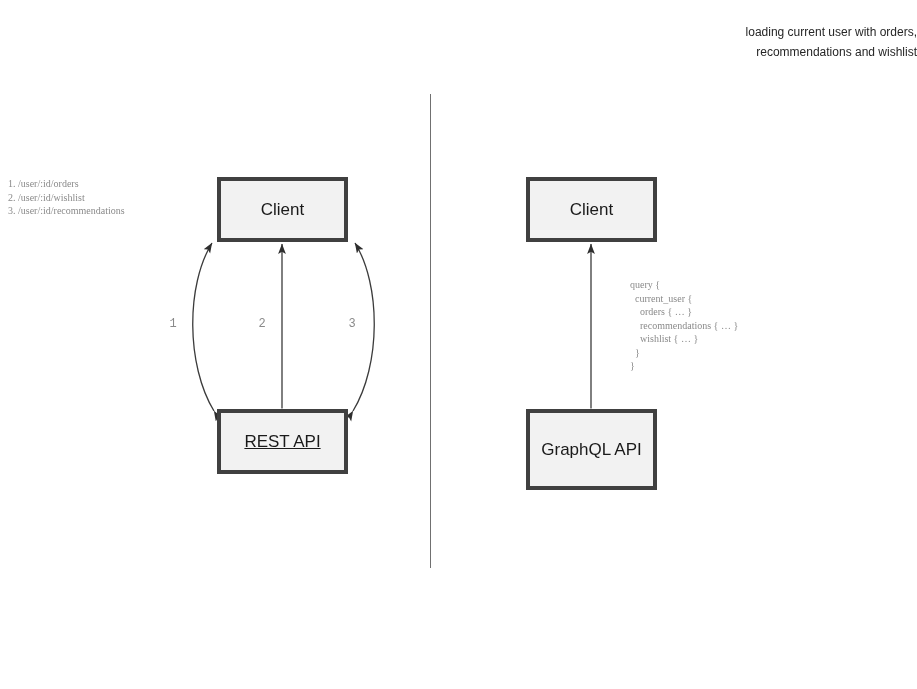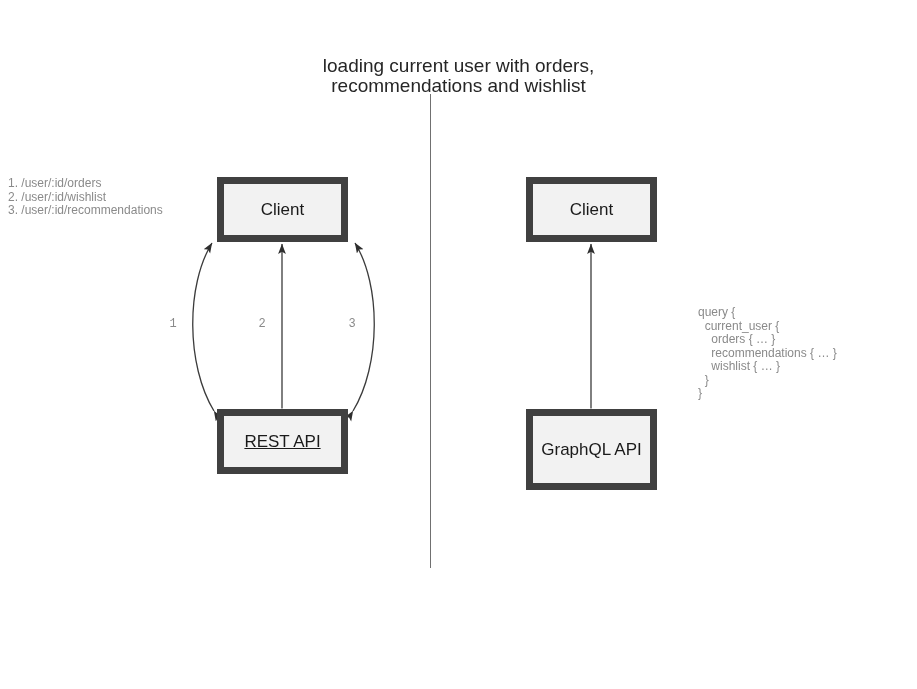--- a/index.html
+++ b/index.html
@@ -22,69 +22,68 @@
     width: 917px;
     height: 689px;
   }
 
   
   .diagram-title {
     position: absolute;
     left: 0;
     top: 22px;
     width: 917px;
-    text-align: center;
+    text-align: right;
     font-family: "Liberation Sans", sans-serif;
-    font-size: 19px;
+    font-size: 12px;
     line-height: 20px;
     color: #262626;
     white-space: pre-line;
-    margin-top: 34px;
   }
 
   
   .divider {
     position: absolute;
     left: 430px;
     top: 94px;
     width: 1px;
     height: 474px;
     background: #707070;
   }
 
   
   .node-box {
     position: absolute;
     box-sizing: border-box;
     background: #f2f2f2;
-    border: 7px solid #404040;
+    border: 4px solid #404040;
     display: flex;
     align-items: center;
     justify-content: center;
     font-family: "Liberation Sans", sans-serif;
     font-size: 17px;
     color: #1a1a1a;
   }
 
   #box-rest-client  { left: 217px; top: 177px; width: 131px; height: 65px; }
   #box-rest-api     { left: 217px; top: 409px; width: 131px; height: 65px; text-decoration: underline; }
   #box-gql-client   { left: 526px; top: 177px; width: 131px; height: 65px; }
   #box-gql-api      { left: 526px; top: 409px; width: 131px; height: 81px; }
 
   
   .mono-block {
     position: absolute;
-    font-family: Liberation Sans, sans-serif;
-    font-size: 12px;
+    font-family: Liberation Serif, serif;
+    font-size: 10px;
     line-height: 13.5px;
     color: #8a8a8a;
     white-space: pre;
   }
   #rest-endpoints { left: 8px;   top: 177px; }
-  #gql-query      { left: 698px; top: 278px; margin-top: 28px; }
+  #gql-query      { left: 630px; top: 278px; }
 
   
   .arrow-label {
     position: absolute;
     font-family: "Liberation Mono", "DejaVu Sans Mono", monospace;
     font-size: 12px;
     color: #8a8a8a;
     text-align: center;
     width: 20px;
   }

